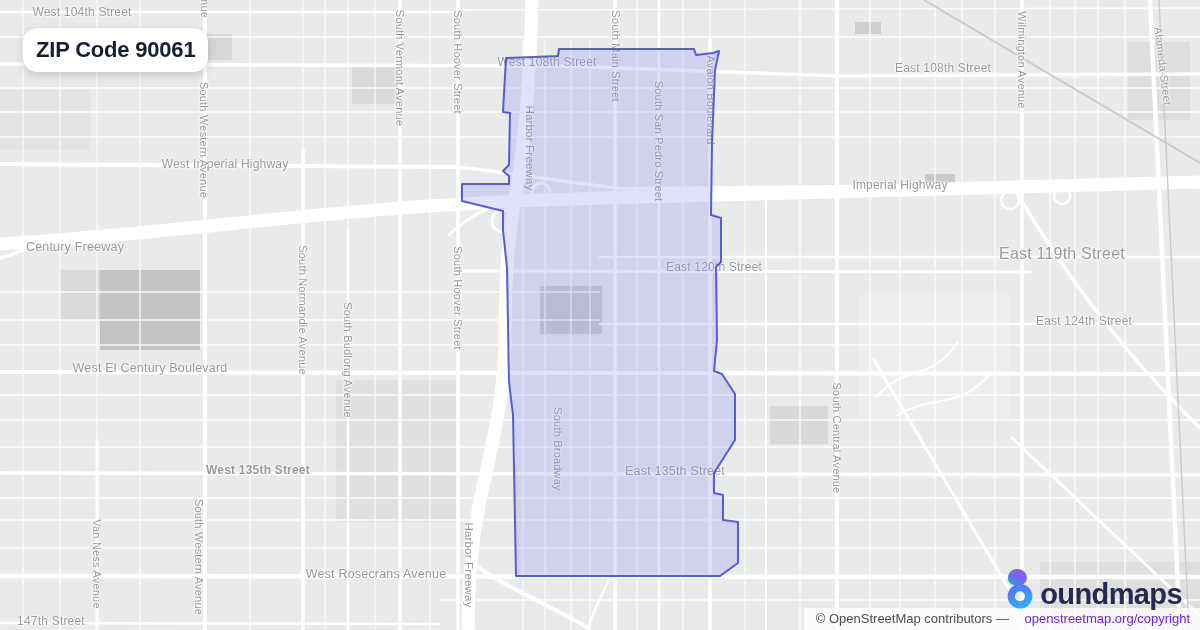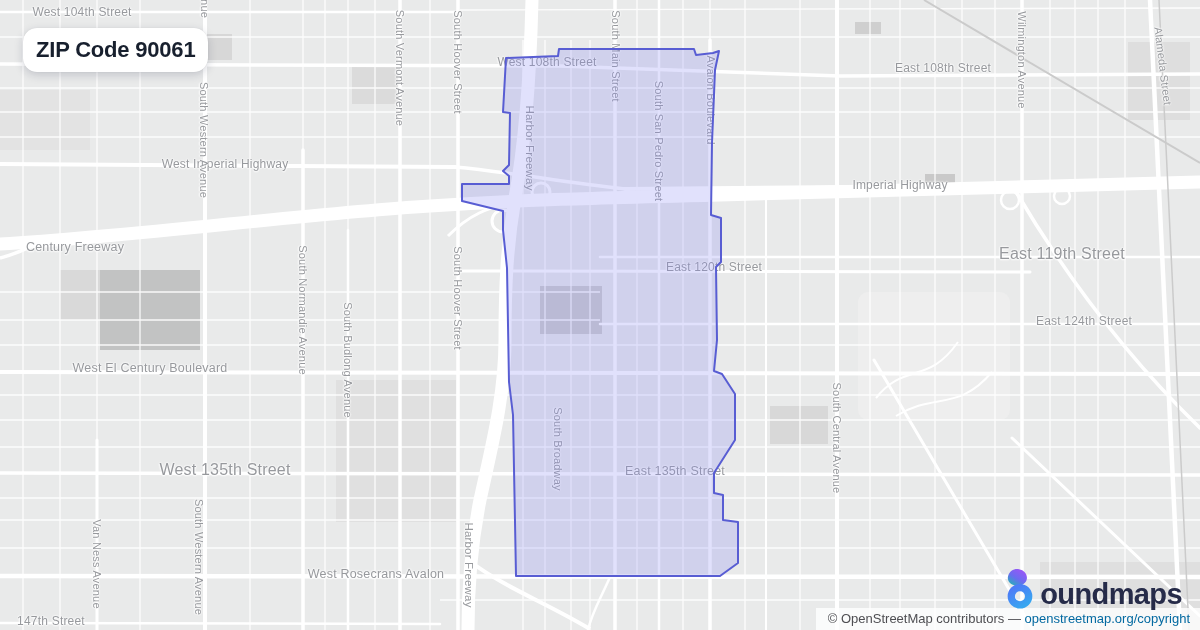--- a/index.html
+++ b/index.html
@@ -12,21 +12,21 @@
   .street-label{position:absolute;white-space:nowrap;color:#97999d;letter-spacing:.2px;
       text-shadow:0 0 2px #fff,0 0 2px #fff,0 0 3px #fff,0 1px 2px #fff;}
   #overlay{z-index:3;}
   .badge{position:absolute;left:23px;top:28px;z-index:10;background:#ffffff;
       border-radius:14px;padding:9px 13px;font-size:22px;font-weight:bold;color:#18202e;
       letter-spacing:-.2px;box-shadow:0 3px 10px rgba(20,30,60,.18),0 0 1px rgba(0,0,0,.12);}
   .logo{position:absolute;right:18px;bottom:21px;z-index:11;display:flex;align-items:flex-end;gap:5px;}
   .logo-text{font-size:29px;font-weight:bold;color:#262b49;letter-spacing:-.6px;line-height:1;}
   .attribution{position:absolute;right:0;bottom:0;z-index:10;background:rgba(255,255,255,.78);
       padding:3px 10px 4px 12px;font-size:13px;color:#4e4e52;white-space:nowrap;}
-  .attr-link{color:#0369a1;text-decoration:none;cursor:pointer;}
+  .attr-link{color:#6d28d9;text-decoration:none;cursor:pointer;margin-left:12px;}
 </style>
 </head>
 <body>
 
 <div id="stage">
 
   <svg id="roads" width="1200" height="630" viewBox="0 0 1200 630">
 
     <g>
       <rect x="0" y="90" width="90" height="60" fill="#e3e3e3"></rect>
@@ -150,23 +150,23 @@
       <span class="street-label" style="left: 100px; top: 63px; font-size: 12px; transform: translate(-50%, -50%) rotate(0deg);">West 108th Street</span>
       <span class="street-label" style="left: 547px; top: 62px; font-size: 12px; transform: translate(-50%, -50%) rotate(0deg);">West 108th Street</span>
       <span class="street-label" style="left: 910px; top: 68px; font-size: 12px; transform: translate(-50%, -50%) rotate(0deg); margin-left: 33px;">East 108th Street</span>
       <span class="street-label" style="left: 225px; top: 164px; font-size: 12px; transform: translate(-50%, -50%) rotate(0deg);">West Imperial Highway</span>
       <span class="street-label" style="left: 900px; top: 185px; font-size: 12px; transform: translate(-50%, -50%) rotate(0deg);">Imperial Highway</span>
       <span class="street-label" style="left: 75px; top: 247px; font-size: 12.5px; transform: translate(-50%, -50%) rotate(0deg);">Century Freeway</span>
       <span class="street-label" style="left: 1062px; top: 254px; font-size: 16px; transform: translate(-50%, -50%) rotate(0deg); text-align: center;">East 119th Street</span>
       <span class="street-label" style="left: 676px; top: 267px; font-size: 12px; transform: translate(-50%, -50%) rotate(0deg); margin-left: 38px;">East 120th Street</span>
       <span class="street-label" style="left: 1084px; top: 321px; font-size: 12px; transform: translate(-50%, -50%) rotate(0deg);">East 124th Street</span>
       <span class="street-label" style="left: 150px; top: 368px; font-size: 12.5px; transform: translate(-50%, -50%) rotate(0deg);">West El Century Boulevard</span>
-      <span class="street-label" style="left: 225px; top: 470px; font-size: 16px; transform: translate(-50%, -50%) rotate(0deg);">West 135th Street</span>
+      <span class="street-label" style="left: 258px; top: 470px; font-size: 12px; transform: translate(-50%, -50%) rotate(0deg); font-weight: bold;">West 135th Street</span>
       <span class="street-label" style="left: 675px; top: 471px; font-size: 12.5px; transform: translate(-50%, -50%) rotate(0deg);">East 135th Street</span>
-      <span class="street-label" style="left: 376px; top: 574px; font-size: 12.5px; transform: translate(-50%, -50%) rotate(0deg);">West Rosecrans Avalon</span>
+      <span class="street-label" style="left: 376px; top: 574px; font-size: 12.5px; transform: translate(-50%, -50%) rotate(0deg);">West Rosecrans Avenue</span>
       <span class="street-label" style="left: 51px; top: 621px; font-size: 12px; transform: translate(-50%, -50%) rotate(0deg);">147th Street</span>
       <span class="street-label" style="left: 205px; top: -40px; font-size: 11px; transform: translate(-50%, -50%) rotate(90deg);">South Western Avenue</span>
       <span class="street-label" style="left: 204px; top: 140px; font-size: 11px; transform: translate(-50%, -50%) rotate(90deg);">South Western Avenue</span>
       <span class="street-label" style="left: 199px; top: 557px; font-size: 11px; transform: translate(-50%, -50%) rotate(90deg);">South Western Avenue</span>
       <span class="street-label" style="left: 97px; top: 564px; font-size: 11px; transform: translate(-50%, -50%) rotate(90deg);">Van Ness Avenue</span>
       <span class="street-label" style="left: 303px; top: 310px; font-size: 11px; transform: translate(-50%, -50%) rotate(90deg);">South Normandie Avenue</span>
       <span class="street-label" style="left: 348px; top: 360px; font-size: 11px; transform: translate(-50%, -50%) rotate(90deg);">South Budlong Avenue</span>
       <span class="street-label" style="left: 400px; top: 68px; font-size: 11px; transform: translate(-50%, -50%) rotate(90deg);">South Vermont Avenue</span>
       <span class="street-label" style="left: 458px; top: 62px; font-size: 11px; transform: translate(-50%, -50%) rotate(90deg);">South Hoover Street</span>
       <span class="street-label" style="left: 458px; top: 298px; font-size: 11px; transform: translate(-50%, -50%) rotate(90deg);">South Hoover Street</span>

